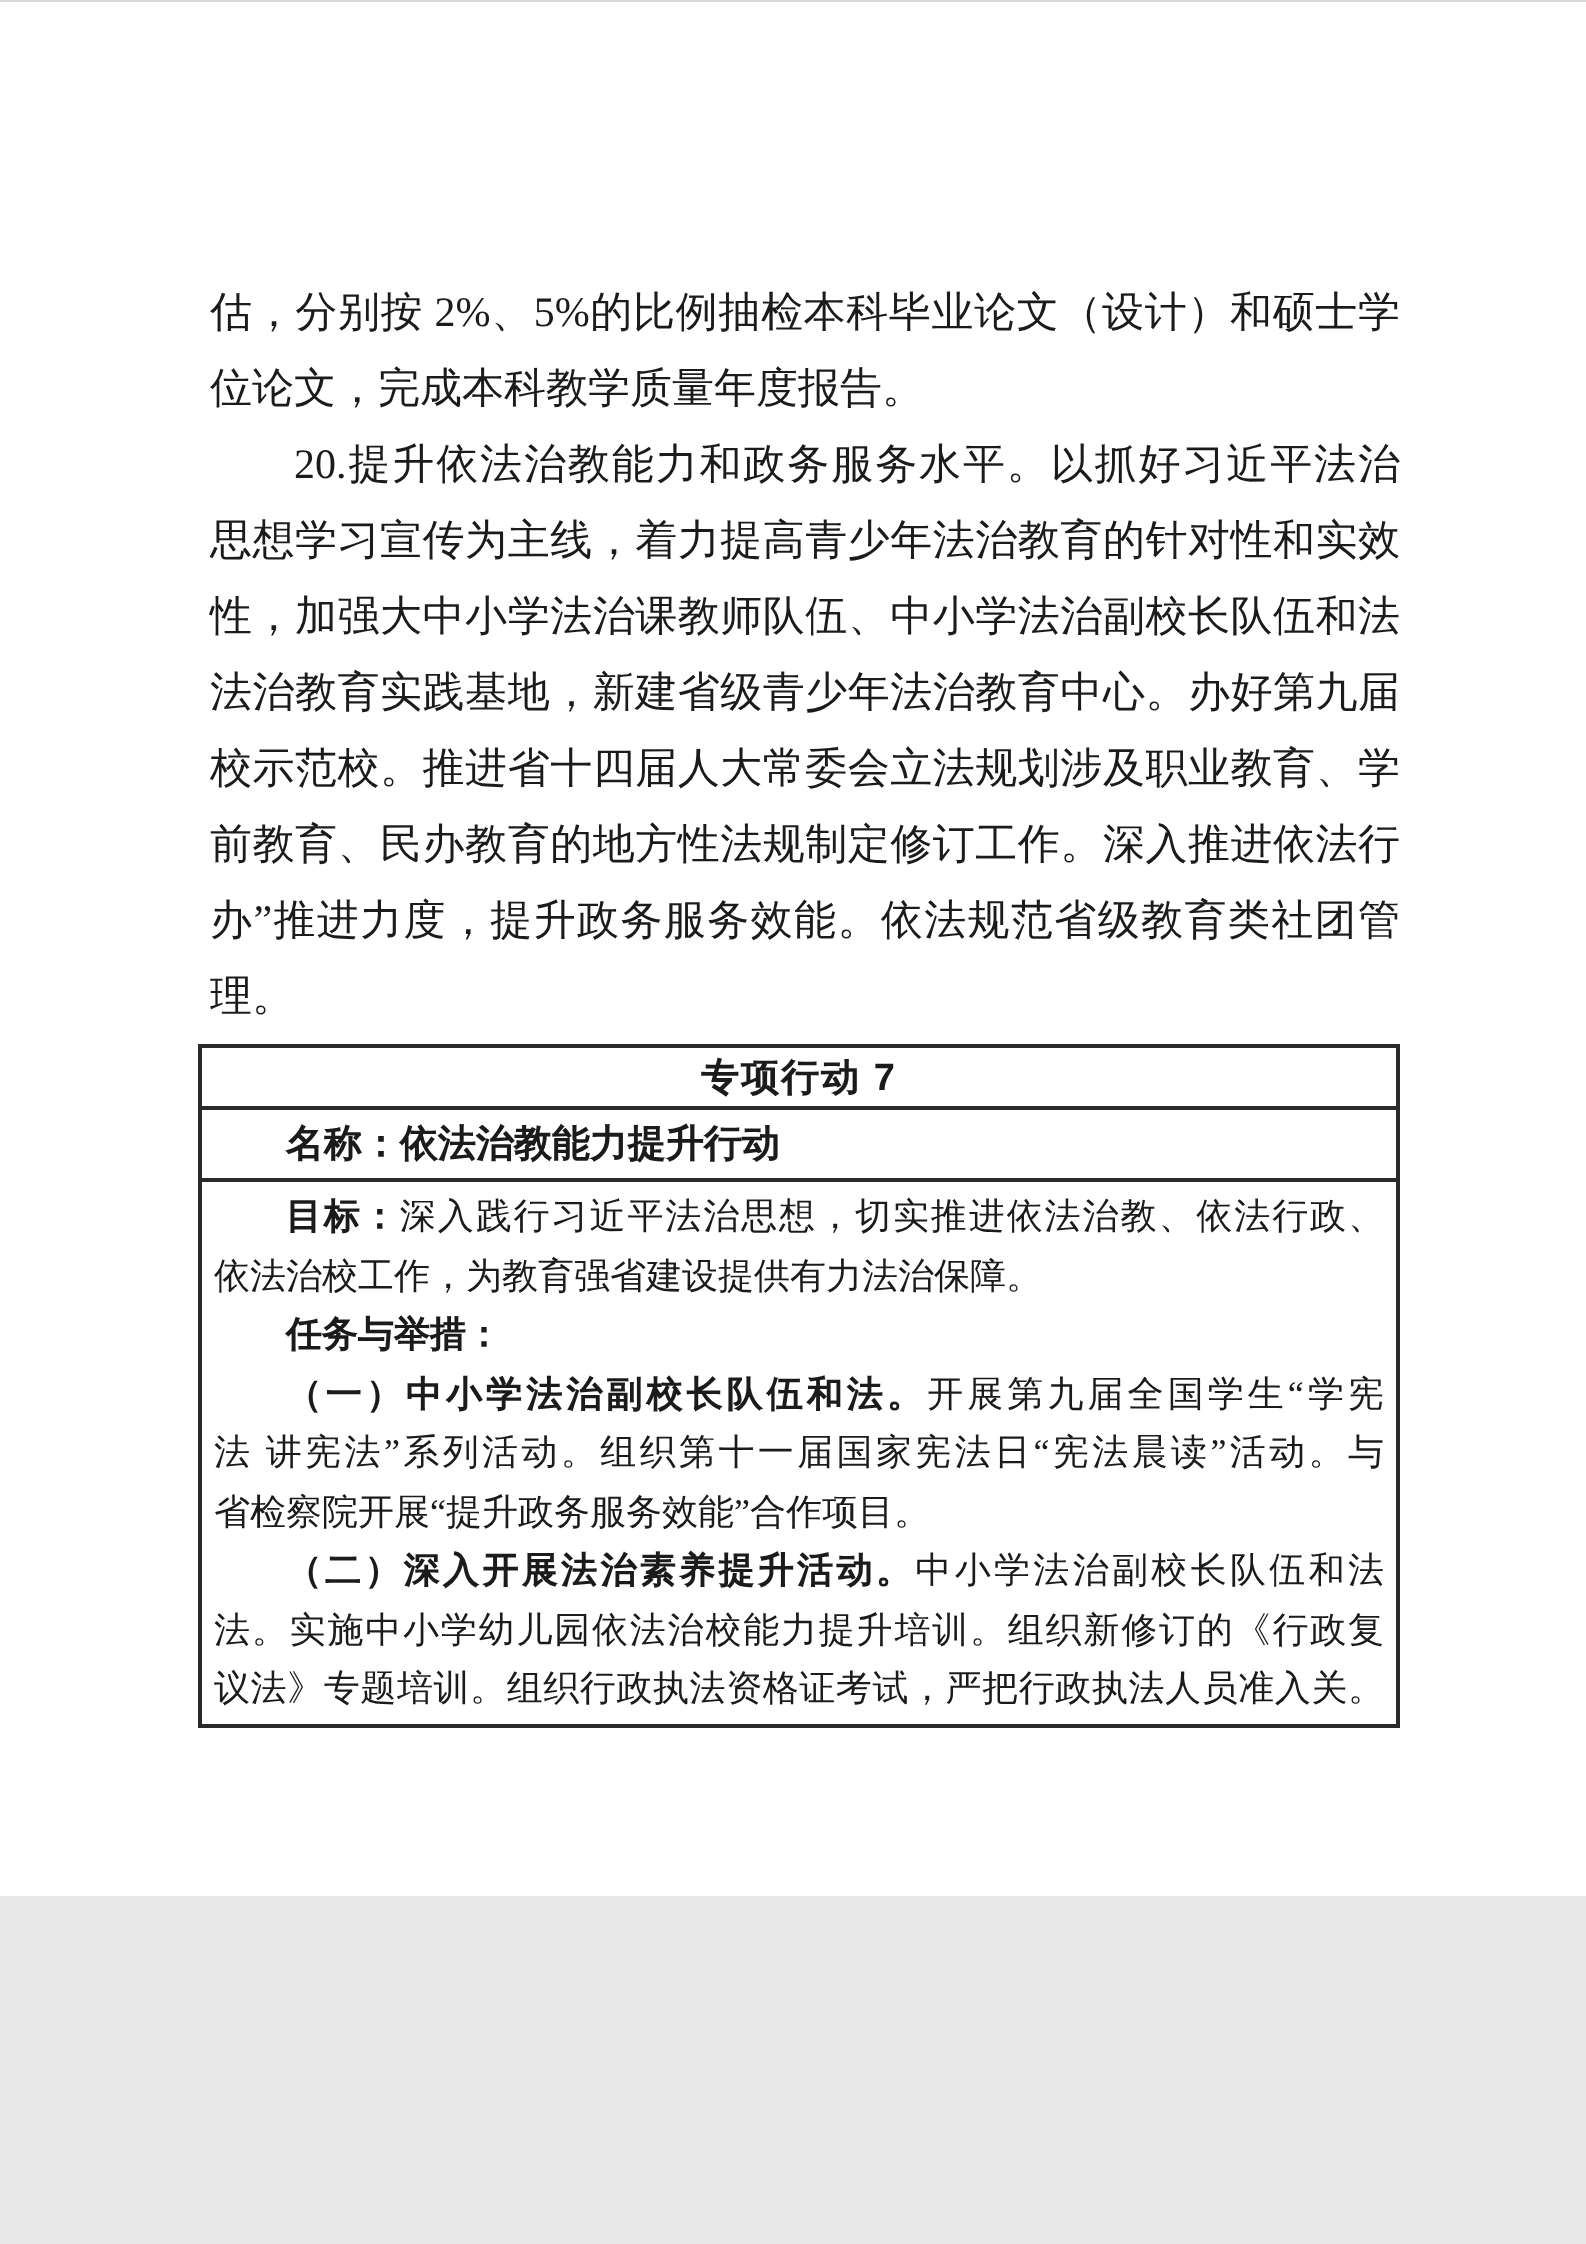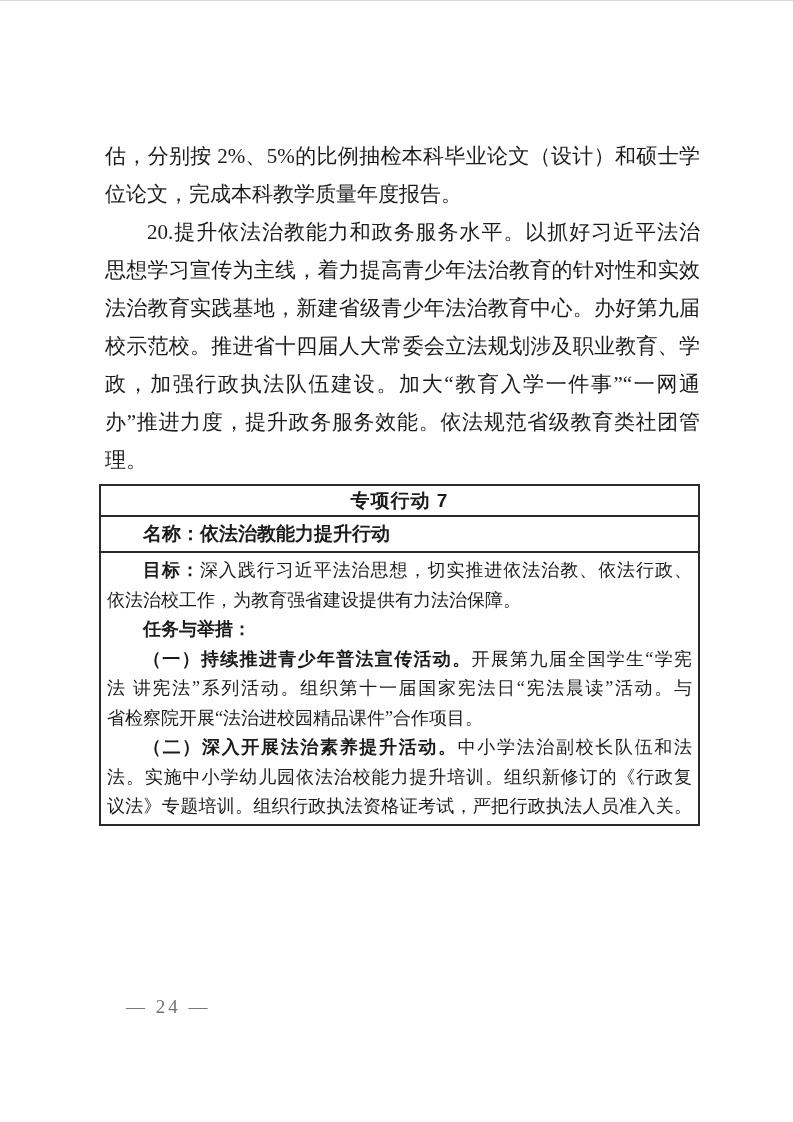--- a/index.html
+++ b/index.html
@@ -3,21 +3,21 @@
 <meta charset="utf-8">
 <style>
   html, body {
     margin: 0;
     padding: 0;
     background: #e8e8e8;
   }
   .page {
     position: relative;
     width: 793px;
-    height: 1122px;
+    height: 948px;
     margin: 0 auto;
     background: #ffffff;
     color: #1b1b1b;
     font-family: "Liberation Serif", "DejaVu Serif", serif;
     overflow: hidden;
     box-shadow: inset 0 1px 0 #d9d9d9;
   }
   .content {
     position: absolute;
     left: 105px;
@@ -101,23 +101,24 @@
   <div class="content">
 
     <div class="para">
       <div class="line">估，分别按 2%、5%的比例抽检本科毕业论文（设计）和硕士学</div>
       <div class="line end">位论文，完成本科教学质量年度报告。</div>
     </div>
 
     <div class="para">
       <div class="line indent">20.提升依法治教能力和政务服务水平。以抓好习近平法治</div>
       <div class="line">思想学习宣传为主线，着力提高青少年法治教育的针对性和实效</div>
+      <div class="line">性，加强大中小学法治课教师队伍、中小学法治副校长队伍和法</div>
       <div class="line">法治教育实践基地，新建省级青少年法治教育中心。办好第九届</div>
       <div class="line">校示范校。推进省十四届人大常委会立法规划涉及职业教育、学</div>
-      <div class="line">政，加强行政执法队伍建设。加大“教育入学一件事”“一网通</div>
+      <div class="line">前教育、民办教育的地方性法规制定修订工作。深入推进依法行</div>
       <div class="line">办”推进力度，提升政务服务效能。依法规范省级教育类社团管</div>
       <div class="line end">理。</div>
     </div>
 
     <table class="sa-table">
       <tbody>
         <tr>
           <td class="sa-title-cell">
             <span class="hei sa-title">专项行动 7</span>
           </td>
@@ -130,24 +131,24 @@
         <tr>
           <td class="sa-body-cell">
             <div class="tline indent">
               <span class="hei">目标：</span><span>深入践行习近平法治思想，切实推进依法治教、依法行政、</span>
             </div>
             <div class="tline end">依法治校工作，为教育强省建设提供有力法治保障。</div>
             <div class="tline indent end">
               <span class="hei">任务与举措：</span>
             </div>
             <div class="tline indent">
-              <span class="lead">（一）持续推进青少年普法宣传活动。</span><span>开展第九届全国学生“学宪</span>
+              <span class="lead">（一）中小学法治副校长队伍和法。</span><span>开展第九届全国学生“学宪</span>
             </div>
             <div class="tline">法 讲宪法”系列活动。组织第十一届国家宪法日“宪法晨读”活动。与</div>
-            <div class="tline end">省检察院开展“法治进校园精品课件”合作项目。</div>
+            <div class="tline end">省检察院开展“提升政务服务效能”合作项目。</div>
             <div class="tline indent">
               <span class="lead">（二）深入开展法治素养提升活动。</span><span>中小学法治副校长队伍和法</span>
             </div>
             <div class="tline">法。实施中小学幼儿园依法治校能力提升培训。组织新修订的《行政复</div>
             <div class="tline">议法》专题培训。组织行政执法资格证考试，严把行政执法人员准入关。</div>
           </td>
         </tr>
       </tbody>
     </table>
 

